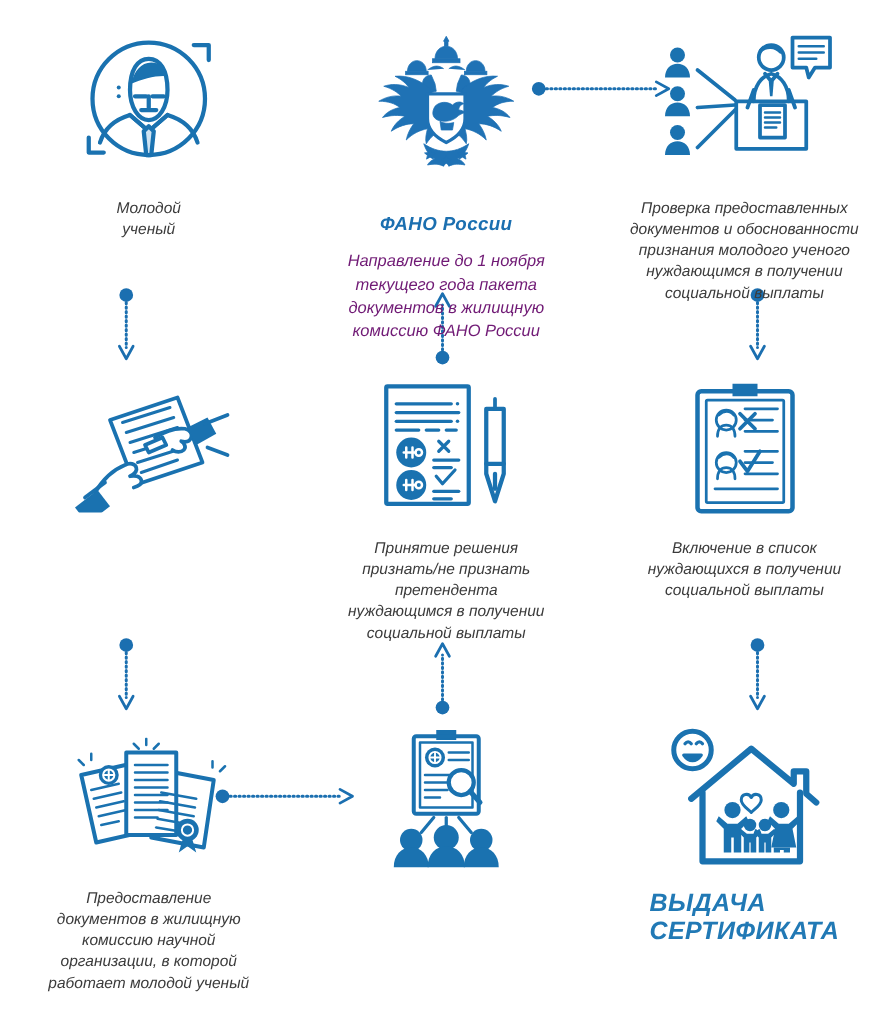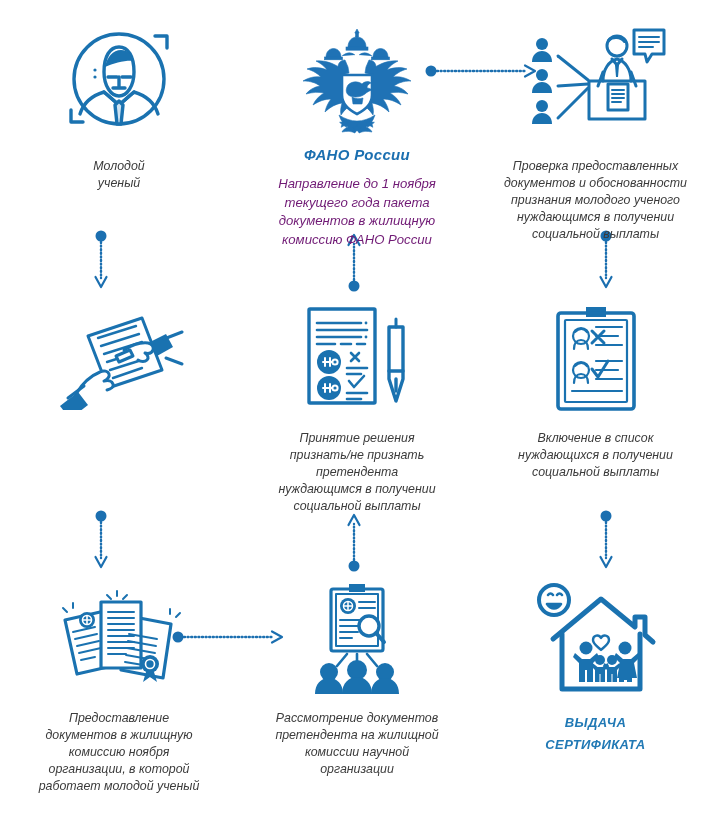--- a/index.html
+++ b/index.html
@@ -60,31 +60,31 @@
     white-space: pre-line;
   }
 
   .caption.bigger {
     font-size: 13.2px;
     line-height: 18.5px;
     color: #701a75;
   }
 
   .heading-blue {
-    margin-top: 0;
+    margin-top: 25px;
     font-size: 15px;
     font-weight: bold;
     color: #1b6fb0;
     letter-spacing: .3px;
   }
 
   .cert-label {
     margin-top: 14px;
-    text-align: center;
-    font-size: 13px;
+    text-align: left;
+    font-size: 20px;
     font-weight: bold;
     color: #2179b5;
     line-height: 22px;
     letter-spacing: .4px;
     white-space: pre-line;
   }
 
   
   .conn {
     position: absolute;
@@ -464,21 +464,21 @@
             <g stroke-width="2" fill="none">
               <path d="M66 6 v-5 M72 9 l4 -4 M60 9 l-4 -4"></path>
               <path d="M119 24 v-5 M125 27 l4 -4"></path>
               <path d="M16 22 l-4 -4 M22 18 v-5"></path>
             </g>
           </g>
         </svg>
       </div>
       <div class="caption">Предоставление
 документов в жилищную
-комиссию ноября
+комиссию научной
 организации, в которой
 работает молодой ученый</div>
     </div>
 
     <div class="cell">
       <div class="icon-box">
         <svg width="120" height="112" viewBox="0 0 120 112">
           <g stroke="#1a72b0" fill="none" stroke-width="3.2" stroke-linejoin="round" stroke-linecap="round">
 
             <path d="M52 2 h16 v8 h-16 z" fill="#1a72b0" stroke="none"></path>
@@ -508,24 +508,20 @@
               <circle cx="32" cy="90" r="9"></circle>
               <path d="M18 112 c0 -10 6 -16 14 -16 c8 0 14 6 14 16 z"></path>
               <circle cx="60" cy="88" r="10"></circle>
               <path d="M45 112 c0 -11 7 -17 15 -17 c8 0 15 6 15 17 z"></path>
               <circle cx="88" cy="90" r="9"></circle>
               <path d="M74 112 c0 -10 6 -16 14 -16 c8 0 14 6 14 16 z"></path>
             </g>
           </g>
         </svg>
       </div>
-      <div class="caption">Рассмотрение документов
-претендента на жилищной
-комиссии научной
-организации</div>
     </div>
 
     <div class="cell">
       <div class="icon-box">
         <svg width="130" height="112" viewBox="0 0 130 112">
           <g stroke="#1a72b0" fill="none" stroke-width="5" stroke-linejoin="round" stroke-linecap="round">
 
             <circle cx="23" cy="18" r="15" stroke-width="4"></circle>
             <g stroke-width="2.6">
               <path d="M17 13 c1.5 -2 3.5 -2 5 0"></path>

